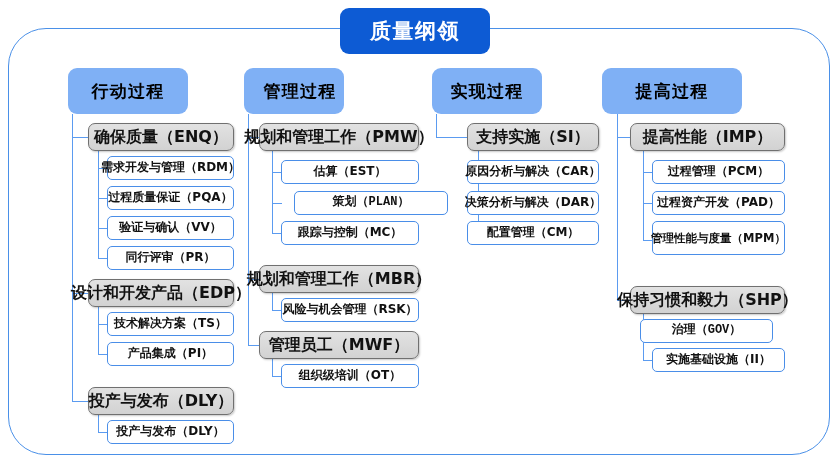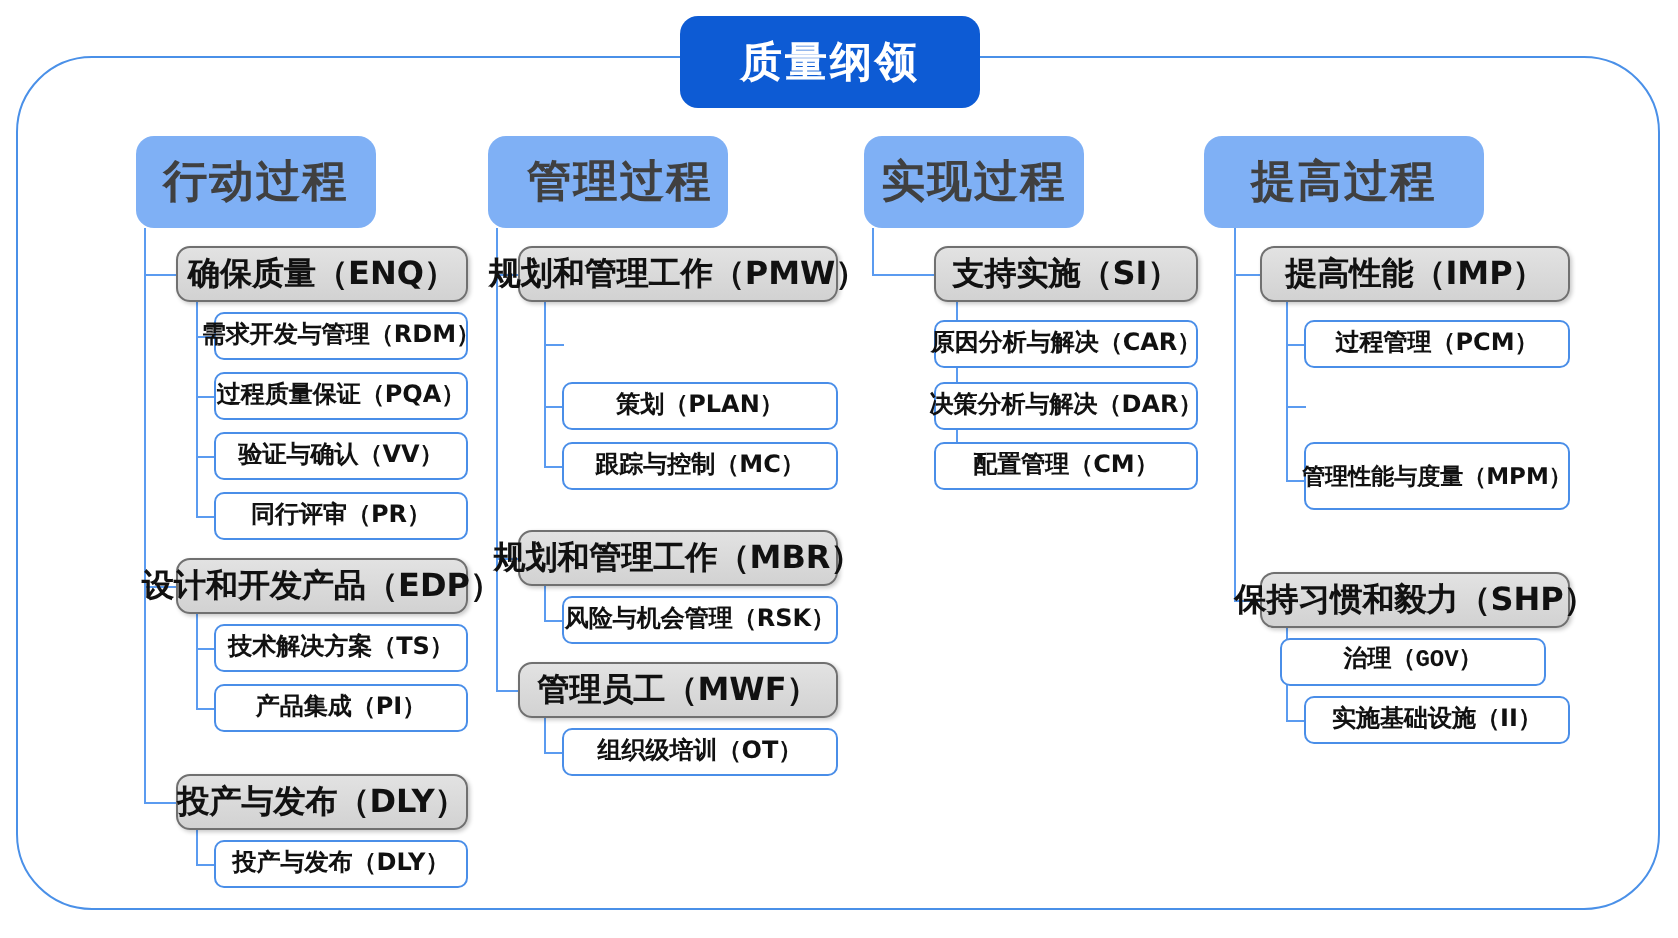--- a/index.html
+++ b/index.html
@@ -43,22 +43,22 @@
     z-index: 6;
   }
 
   
   .col-head {
     position: absolute;
     height: 46px;
     background: #7fb0f5;
     border-radius: 9px;
     display: flex; align-items: center; justify-content: center;
-    color: #404040;
-    font-size: 22px;
+    color: #000000;
+    font-size: 17px;
     font-weight: 700;
     letter-spacing: 1.2px;
     z-index: 5;
   }
 
   
   .line {
     position: absolute;
     background: #5b9bf0;
     z-index: 2;
@@ -137,32 +137,33 @@
   <div class="line h" style="left:98px; top:324px; width:10px;"></div>
   <div class="line h" style="left:98px; top:354px; width:10px;"></div>
   <div class="leaf" style="left:107px; top:312px; width:127px;">技术解决方案（TS）</div>
   <div class="leaf" style="left:107px; top:342px; width:127px;">产品集成（PI）</div>
 
   <div class="grp" style="left:88px; top:387px; width:146px;">投产与发布（DLY）</div>
   <div class="line v" style="left:98px; top:415px; height:18px;"></div>
   <div class="line h" style="left:98px; top:432px; width:10px;"></div>
   <div class="leaf" style="left:107px; top:420px; width:127px;">投产与发布（DLY）</div>
 
-  <div class="col-head" style="left:244px; top:68px; width:120px;padding-left:12px;">管理过程</div>
+  <div class="col-head" style="left:244px; top:68px; width:100px;padding-left:12px;">管理过程</div>
   <div class="line v" style="left:248px; top:114px; height:232px;"></div>
   <div class="line h" style="left:248px; top:137px; width:12px;"></div>
   <div class="line h" style="left:248px; top:279px; width:12px;"></div>
   <div class="line h" style="left:248px; top:345px; width:12px;"></div>
 
   <div class="grp" style="left:259px; top:123px; width:160px;">规划和管理工作（PMW）</div>
   <div class="line v" style="left:272px; top:151px; height:83px;"></div>
   <div class="line h" style="left:272px; top:172px; width:10px;"></div>
   <div class="line h" style="left:272px; top:203px; width:10px;"></div>
   <div class="line h" style="left:272px; top:233px; width:10px;"></div>
-  <div class="leaf" style="left:281px; top:191px; width:138px;">策划（PLAN）</div>
+  <div class="leaf" style="left:281px; top:160px; width:138px;">估算（EST）</div>
+  <div class="leaf" style="left:294px; top:191px; width:154px;font-family:Liberation Mono, monospace;">策划（PLAN）</div>
   <div class="leaf" style="left:281px; top:221px; width:138px;">跟踪与控制（MC）</div>
 
   <div class="grp" style="left:259px; top:265px; width:160px;">规划和管理工作（MBR）</div>
   <div class="line v" style="left:272px; top:293px; height:18px;"></div>
   <div class="line h" style="left:272px; top:310px; width:10px;"></div>
   <div class="leaf" style="left:281px; top:298px; width:138px;">风险与机会管理（RSK）</div>
 
   <div class="grp" style="left:259px; top:331px; width:160px;">管理员工（MWF）</div>
   <div class="line v" style="left:272px; top:359px; height:18px;"></div>
   <div class="line h" style="left:272px; top:376px; width:10px;"></div>
@@ -185,20 +186,21 @@
   <div class="line v" style="left:617px; top:114px; height:187px;"></div>
   <div class="line h" style="left:617px; top:137px; width:14px;"></div>
   <div class="line h" style="left:617px; top:300px; width:14px;"></div>
 
   <div class="grp" style="left:630px; top:123px; width:155px;">提高性能（IMP）</div>
   <div class="line v" style="left:643px; top:151px; height:90px;"></div>
   <div class="line h" style="left:643px; top:172px; width:10px;"></div>
   <div class="line h" style="left:643px; top:203px; width:10px;"></div>
   <div class="line h" style="left:643px; top:240px; width:10px;"></div>
   <div class="leaf" style="left:652px; top:160px; width:133px;text-align:right;">过程管理（PCM）</div>
+  <div class="leaf" style="left:652px; top:191px; width:133px;">过程资产开发（PAD）</div>
   <div class="leaf two-line" style="left:652px; top:221px; width:133px;">
     <span>管理性能与度量</span>
     <span>（MPM）</span>
   </div>
 
   <div class="grp" style="left:630px; top:286px; width:155px;">保持习惯和毅力（SHP）</div>
   <div class="line v" style="left:643px; top:314px; height:47px;"></div>
   <div class="line h" style="left:643px; top:331px; width:10px;"></div>
   <div class="line h" style="left:643px; top:360px; width:10px;"></div>
   <div class="leaf" style="left:640px; top:319px; width:133px;font-family:Liberation Mono, monospace;">治理（GOV）</div>

